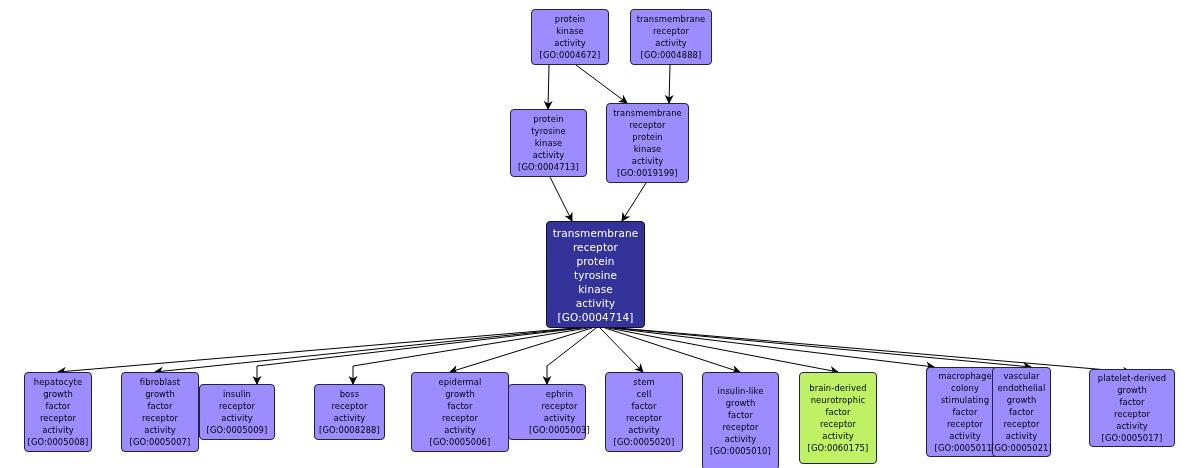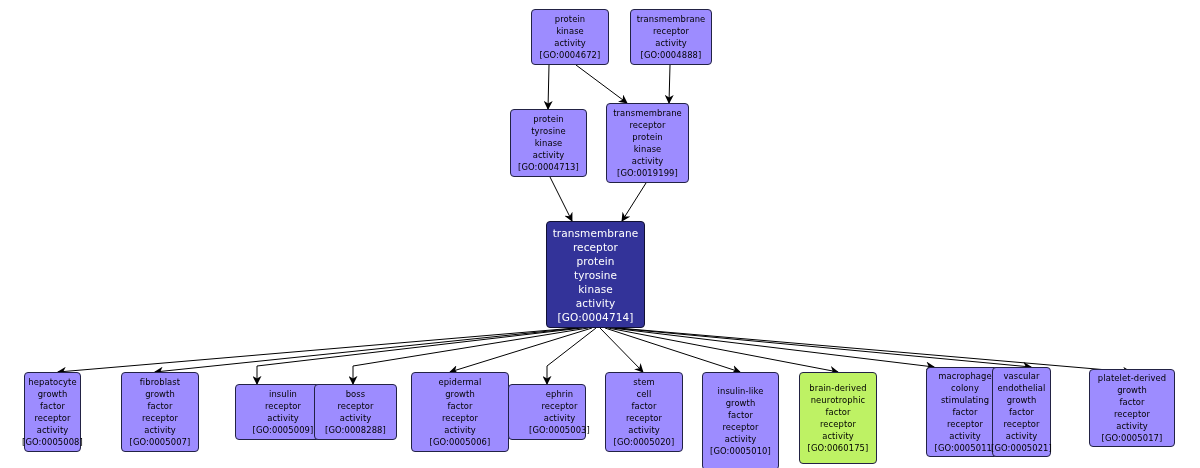--- a/index.html
+++ b/index.html
@@ -73,43 +73,43 @@
     </div>
     <div class="node focus" style="left: 546px; top: 221px; width: 99px; height: 107px; background: rgb(51, 51, 153);">
       <span>transmembrane</span>
       <span>receptor</span>
       <span>protein</span>
       <span>tyrosine</span>
       <span>kinase</span>
       <span>activity</span>
       <span>[GO:0004714]</span>
     </div>
-    <div class="node" style="left: 24px; top: 372px; width: 57px; height: 80px; background: rgb(157, 140, 255);">
+    <div class="node" style="left: 24px; top: 372px; width: 68px; height: 80px; background: rgb(157, 140, 255);">
       <span>hepatocyte</span>
       <span>growth</span>
       <span>factor</span>
       <span>receptor</span>
       <span>activity</span>
       <span>[GO:0005008]</span>
     </div>
     <div class="node" style="left: 121px; top: 372px; width: 78px; height: 80px; background: rgb(157, 140, 255);">
       <span>fibroblast</span>
       <span>growth</span>
       <span>factor</span>
       <span>receptor</span>
       <span>activity</span>
       <span>[GO:0005007]</span>
     </div>
-    <div class="node" style="left: 235px; top: 384px; width: 96px; height: 56px; background: rgb(157, 140, 255); justify-content: center;">
+    <div class="node" style="left: 199px; top: 384px; width: 76px; height: 56px; background: rgb(157, 140, 255); justify-content: center;">
       <span>insulin</span>
       <span>receptor</span>
       <span>activity</span>
       <span>[GO:0005009]</span>
     </div>
-    <div class="node" style="left: 314px; top: 384px; width: 83px; height: 56px; background: rgb(157, 140, 255);">
+    <div class="node" style="left: 314px; top: 384px; width: 71px; height: 56px; background: rgb(157, 140, 255);">
       <span>boss</span>
       <span>receptor</span>
       <span>activity</span>
       <span>[GO:0008288]</span>
     </div>
     <div class="node" style="left: 411px; top: 372px; width: 98px; height: 80px; background: rgb(157, 140, 255);">
       <span>epidermal</span>
       <span>growth</span>
       <span>factor</span>
       <span>receptor</span>

